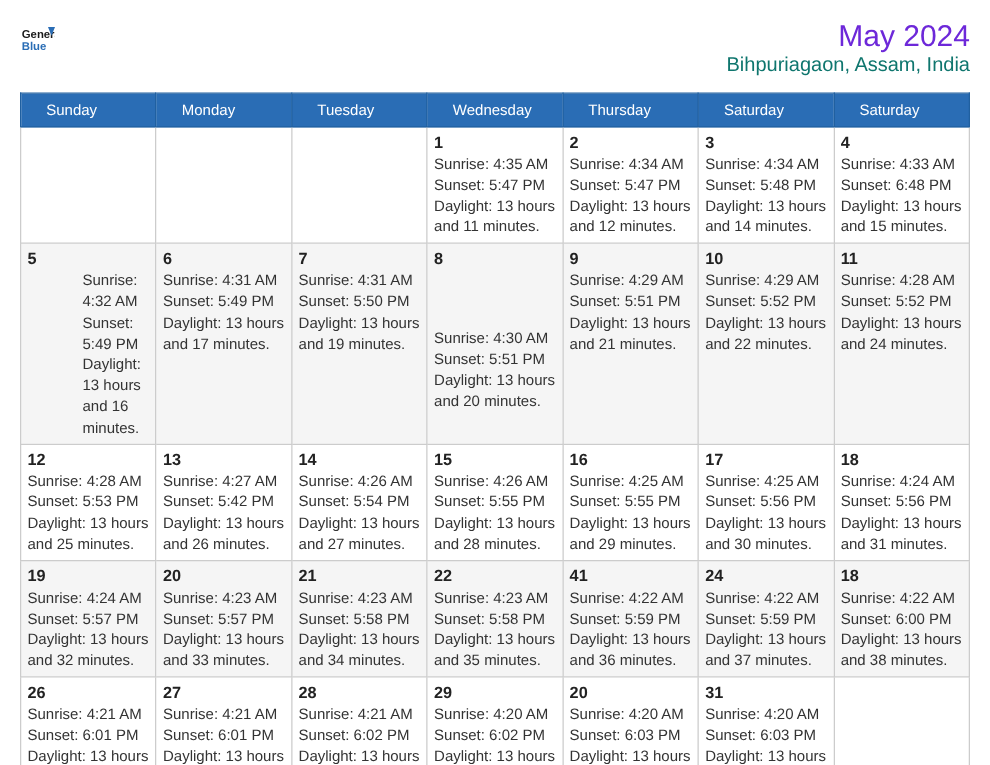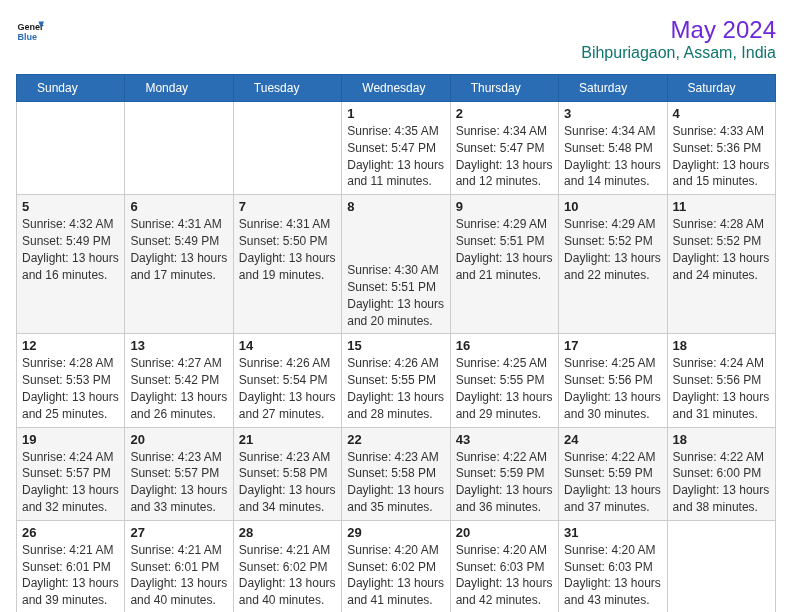--- a/index.html
+++ b/index.html
@@ -128,29 +128,29 @@
         <td>
           <span class="day-number">3</span>
           <div class="day-info" style="white-space: pre-line;">Sunrise: 4:34 AM
 Sunset: 5:48 PM
 Daylight: 13 hours
 and 14 minutes.</div>
         </td>
         <td>
           <span class="day-number">4</span>
           <div class="day-info" style="white-space: pre-line;">Sunrise: 4:33 AM
-Sunset: 5:36 PM
+Sunset: 6:48 PM
 Daylight: 13 hours
 and 15 minutes.</div>
         </td>
       </tr>
       <tr>
         <td>
           <span class="day-number">5</span>
-          <div class="day-info" style="white-space: pre-line;">Sunrise: 4:32 AM
+          <div class="day-info" style="white-space: pre-line; margin-left: 44px;">Sunrise: 4:32 AM
 Sunset: 5:49 PM
 Daylight: 13 hours
 and 16 minutes.</div>
         </td>
         <td>
           <span class="day-number">6</span>
           <div class="day-info" style="white-space: pre-line;">Sunrise: 4:31 AM
 Sunset: 5:49 PM
 Daylight: 13 hours
 and 17 minutes.</div>
@@ -265,21 +265,21 @@
 and 34 minutes.</div>
         </td>
         <td>
           <span class="day-number">22</span>
           <div class="day-info" style="white-space: pre-line;">Sunrise: 4:23 AM
 Sunset: 5:58 PM
 Daylight: 13 hours
 and 35 minutes.</div>
         </td>
         <td>
-          <span class="day-number">43</span>
+          <span class="day-number">41</span>
           <div class="day-info" style="white-space: pre-line;">Sunrise: 4:22 AM
 Sunset: 5:59 PM
 Daylight: 13 hours
 and 36 minutes.</div>
         </td>
         <td>
           <span class="day-number">24</span>
           <div class="day-info" style="white-space: pre-line;">Sunrise: 4:22 AM
 Sunset: 5:59 PM
 Daylight: 13 hours

